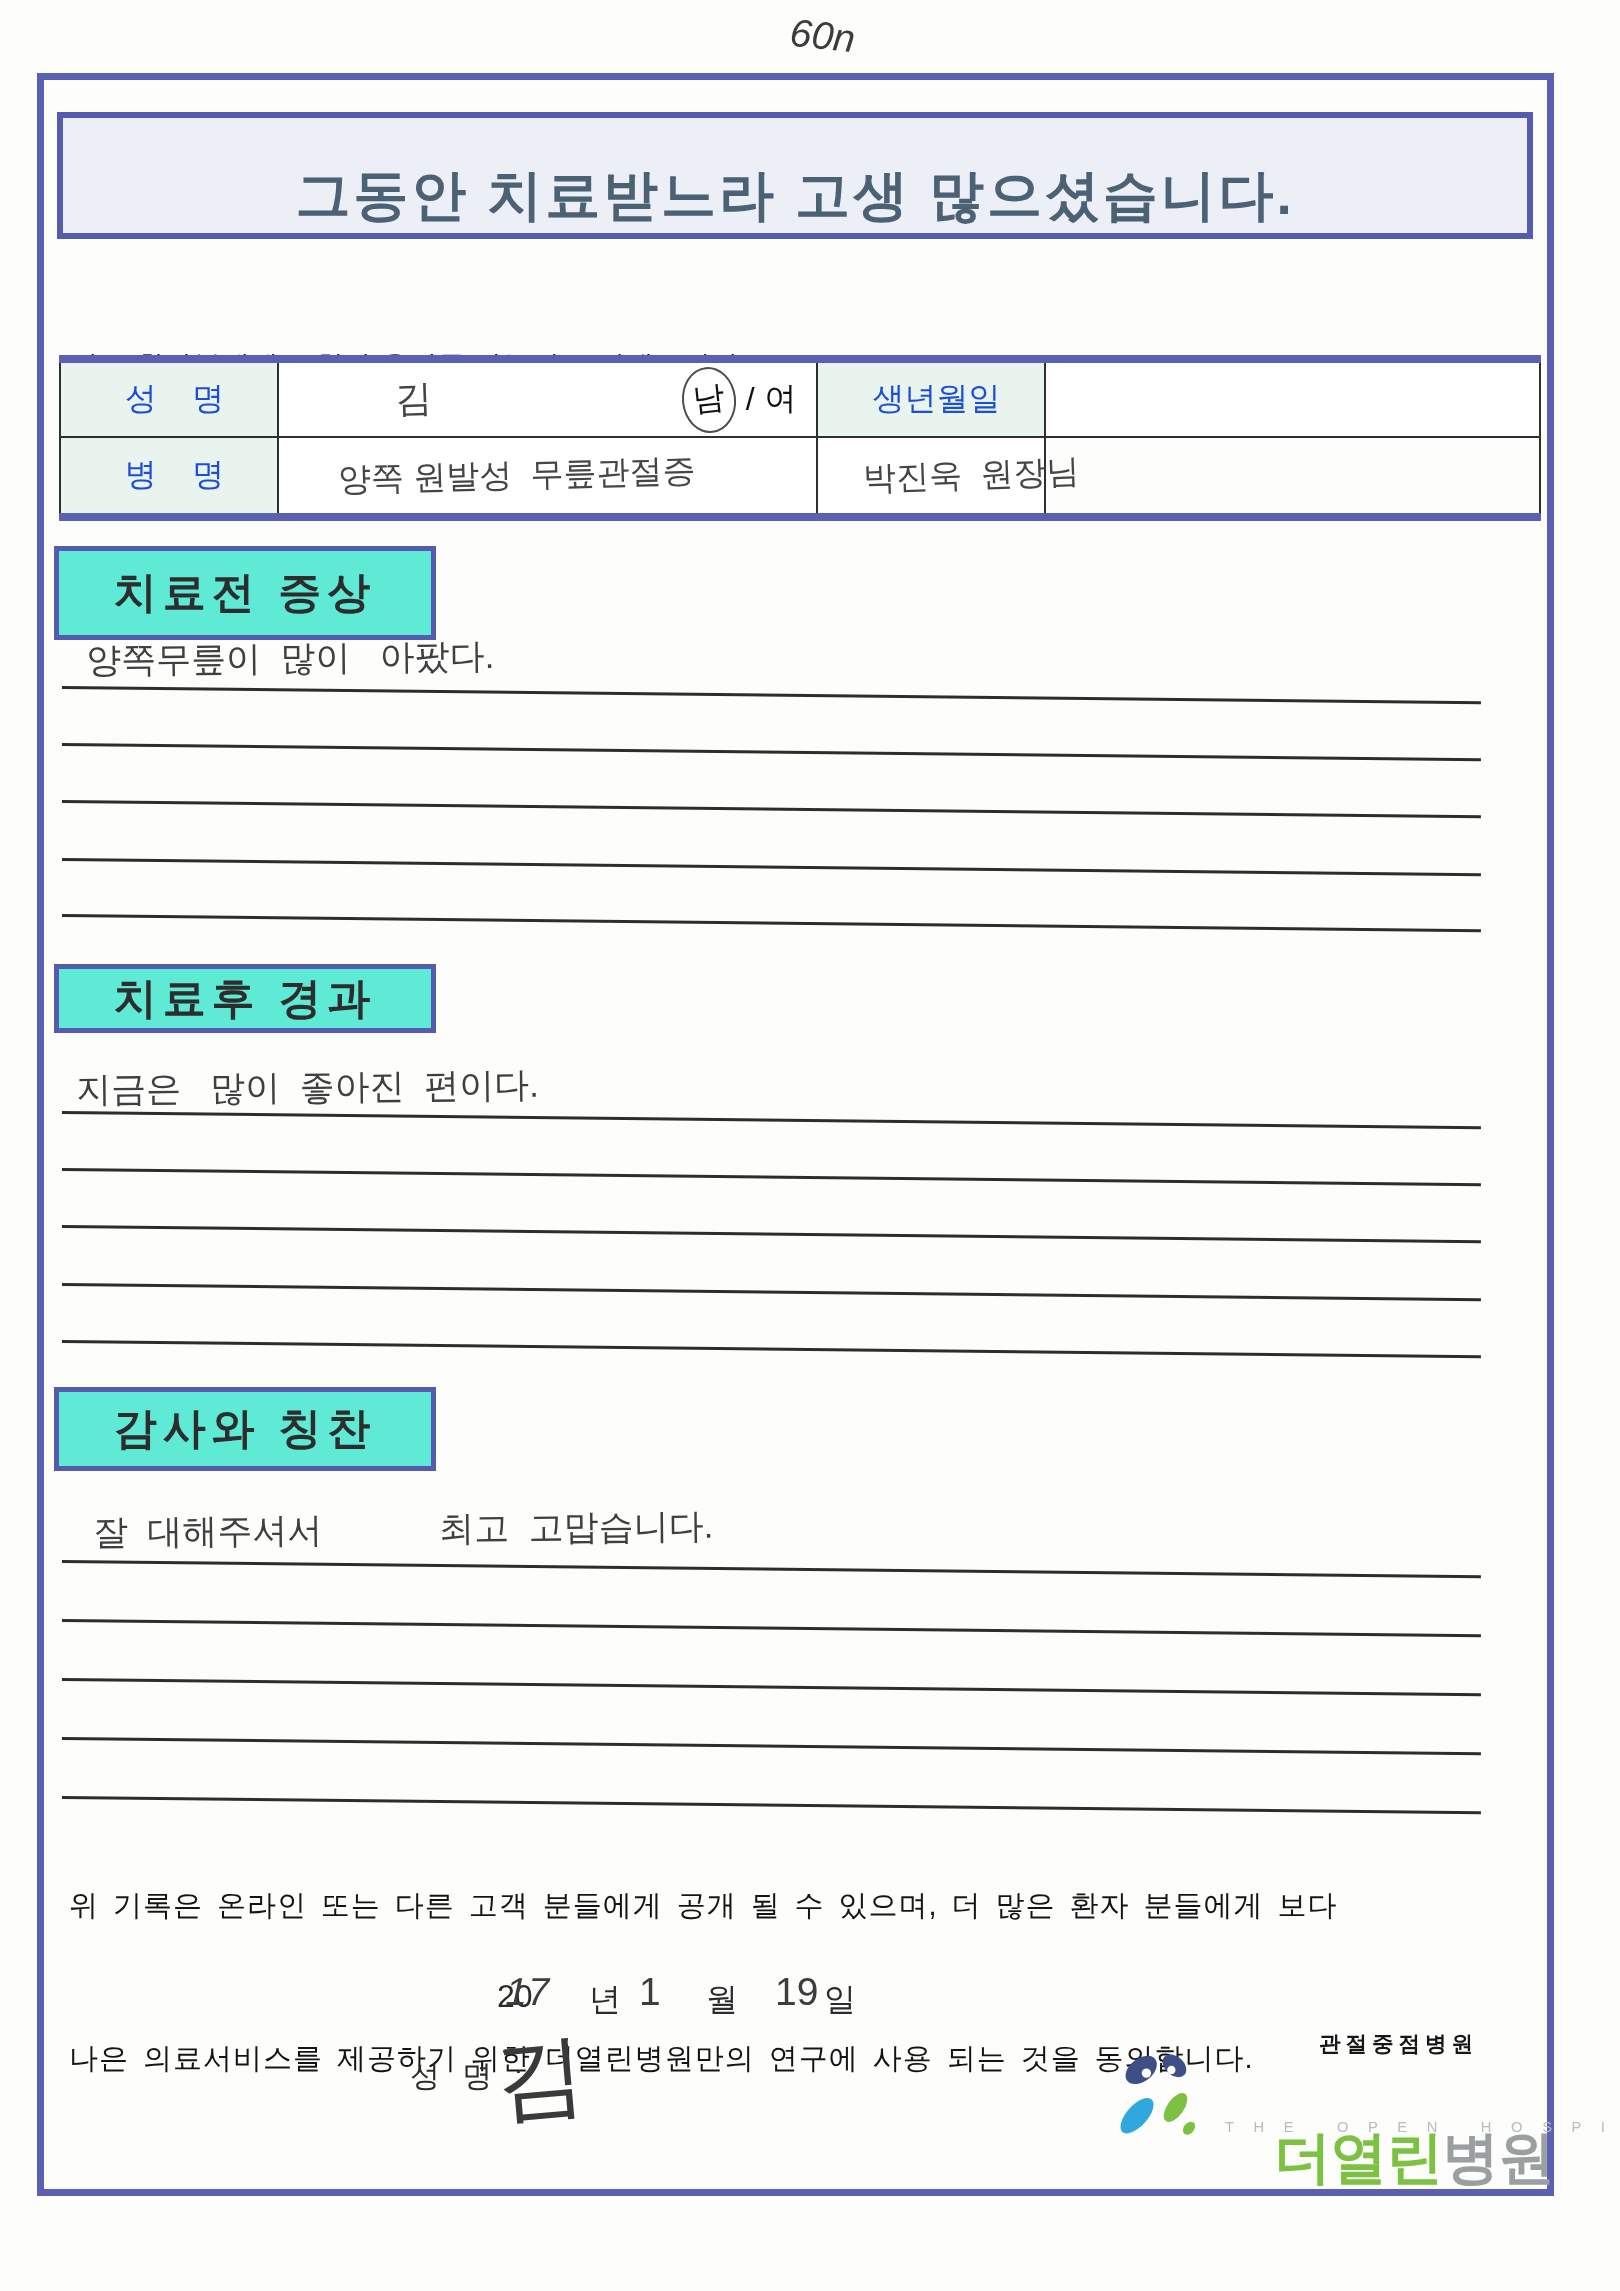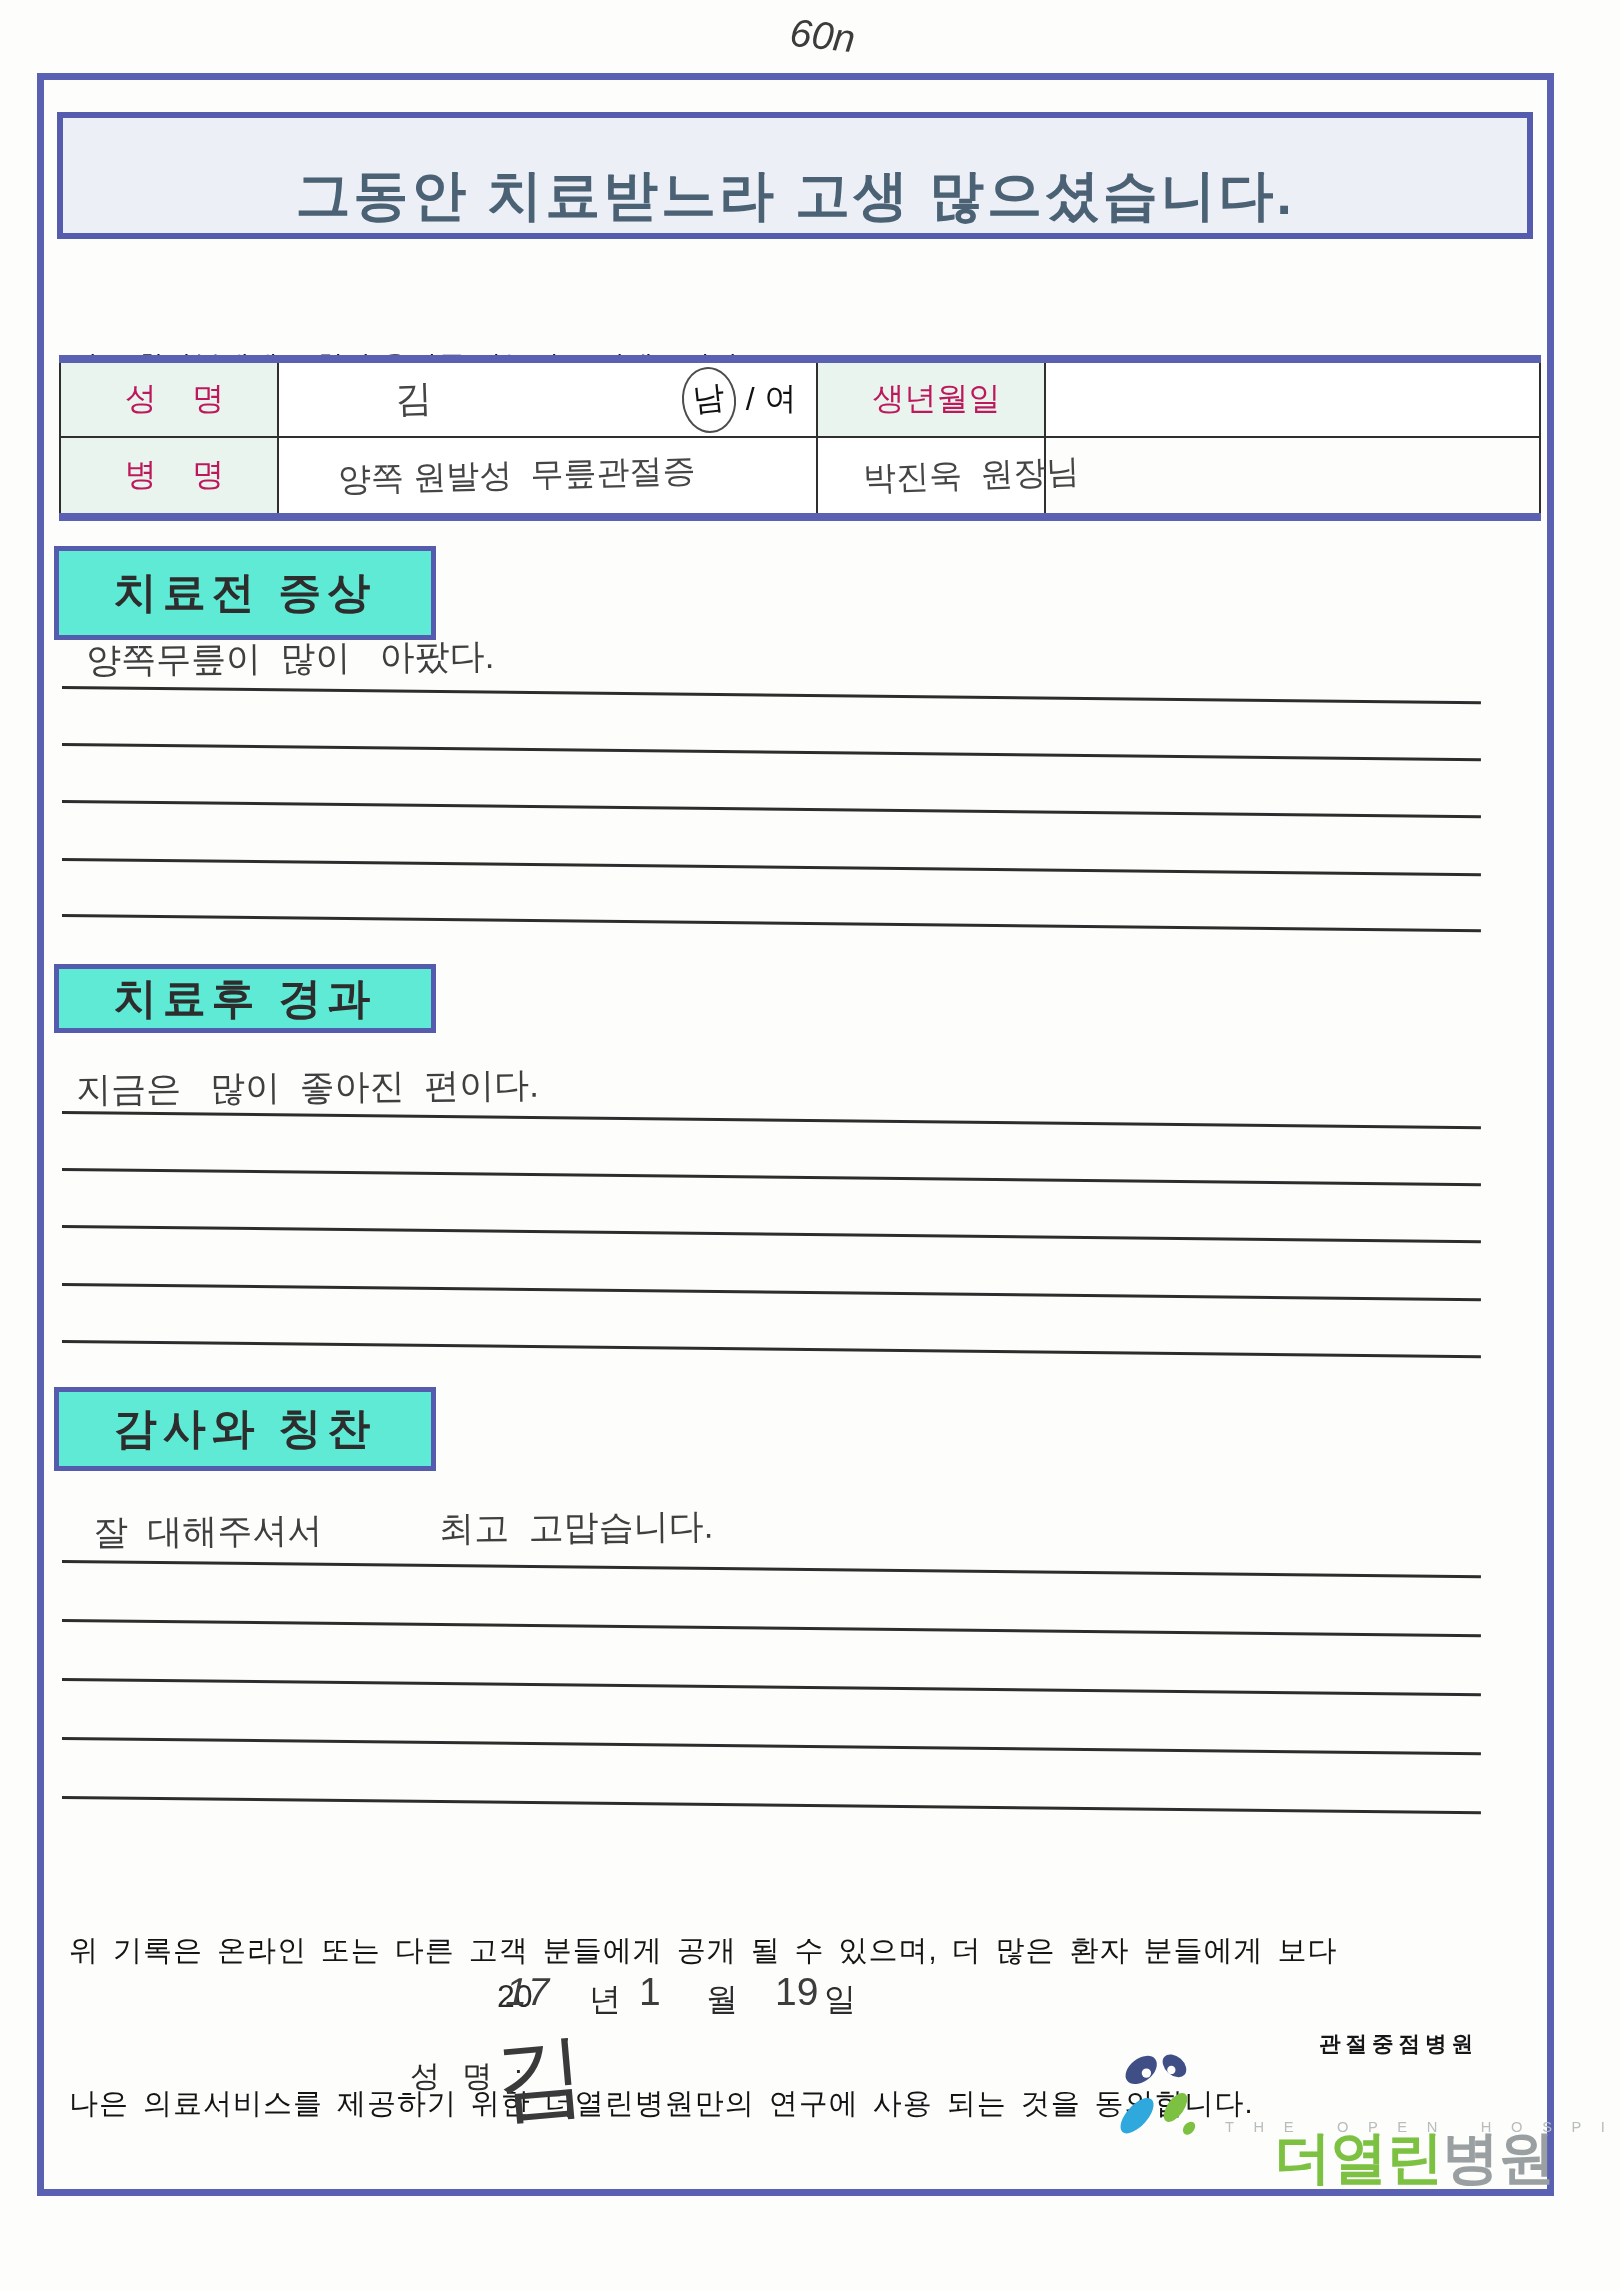--- a/index.html
+++ b/index.html
@@ -77,21 +77,21 @@
     border-bottom:2px solid #2f2f2f;
     border-right:2px solid #2f2f2f;
     display:flex;align-items:center;
     box-sizing:border-box;
     font-size:32px;
   }
   .cell:nth-child(4n){border-right:none;}
   .label-cell{
     background:#e9f4ee;
     justify-content:center;
-    color:#be185d;
+    color:#1d4ed8;
     white-space:pre;
     padding-left:11px;
   }
   .value-cell{background:#ffffff;}
 
   .hand{
     color:#454545;
     white-space:pre;
   }
   .name-cell{justify-content:space-between;padding:0 19.6px 0 116px;}
@@ -132,21 +132,21 @@
   .entry3{left:93px;top:1506px;}
 
   .rule{
     left:62px;width:1419px;height:2.9px;
     background:#2d2d2d;
     transform:rotate(0.62deg);
     transform-origin:left center;
   }
 
   .consent{
-    left:69px;top:1823px;
+    left:69px;top:1778px;
     font-size:29px;line-height:51px;color:#141414;
     letter-spacing:1px;word-spacing:4.9px;white-space:pre;
   }
 
   .printed{color:#2b2b2b;}
   .date-tok{font-size:32px;top:1978px;margin-left:28px;}
   .date-hand{font-size:39px;top:1970px;color:#3d3d3d;}
   .skew{transform:skewX(-12deg);}
 
   .sig-label{left:410px;top:2056px;font-size:30px;letter-spacing:6.9px;color:#2b2b2b;white-space:pre;}

